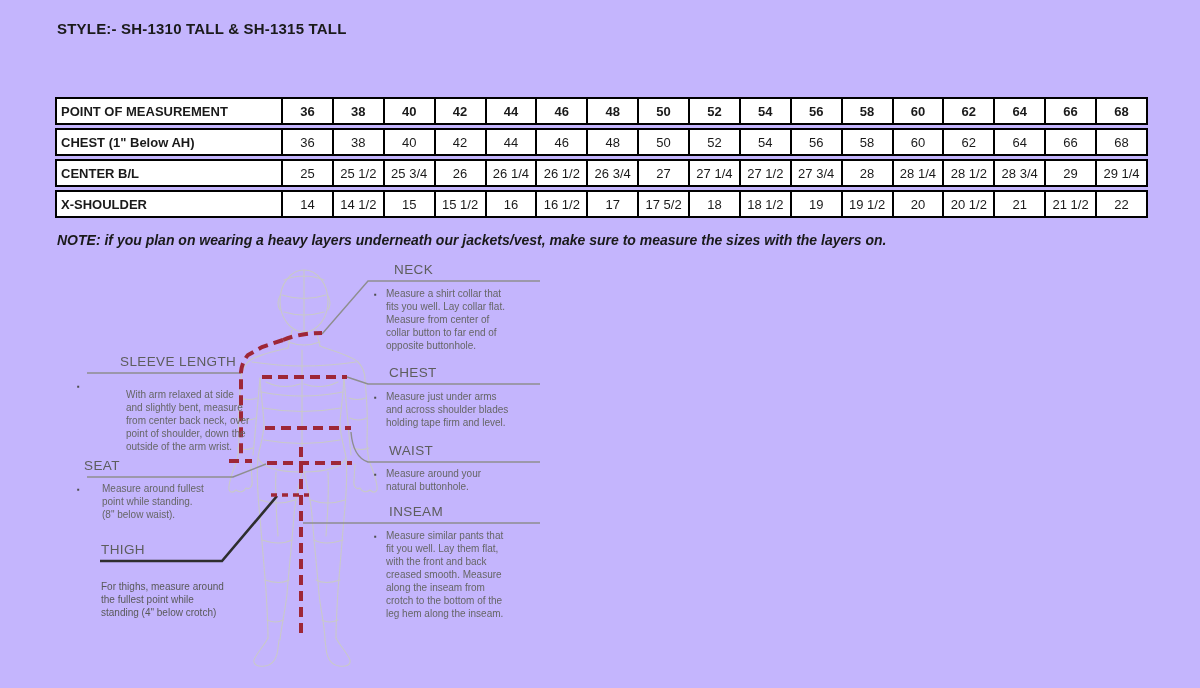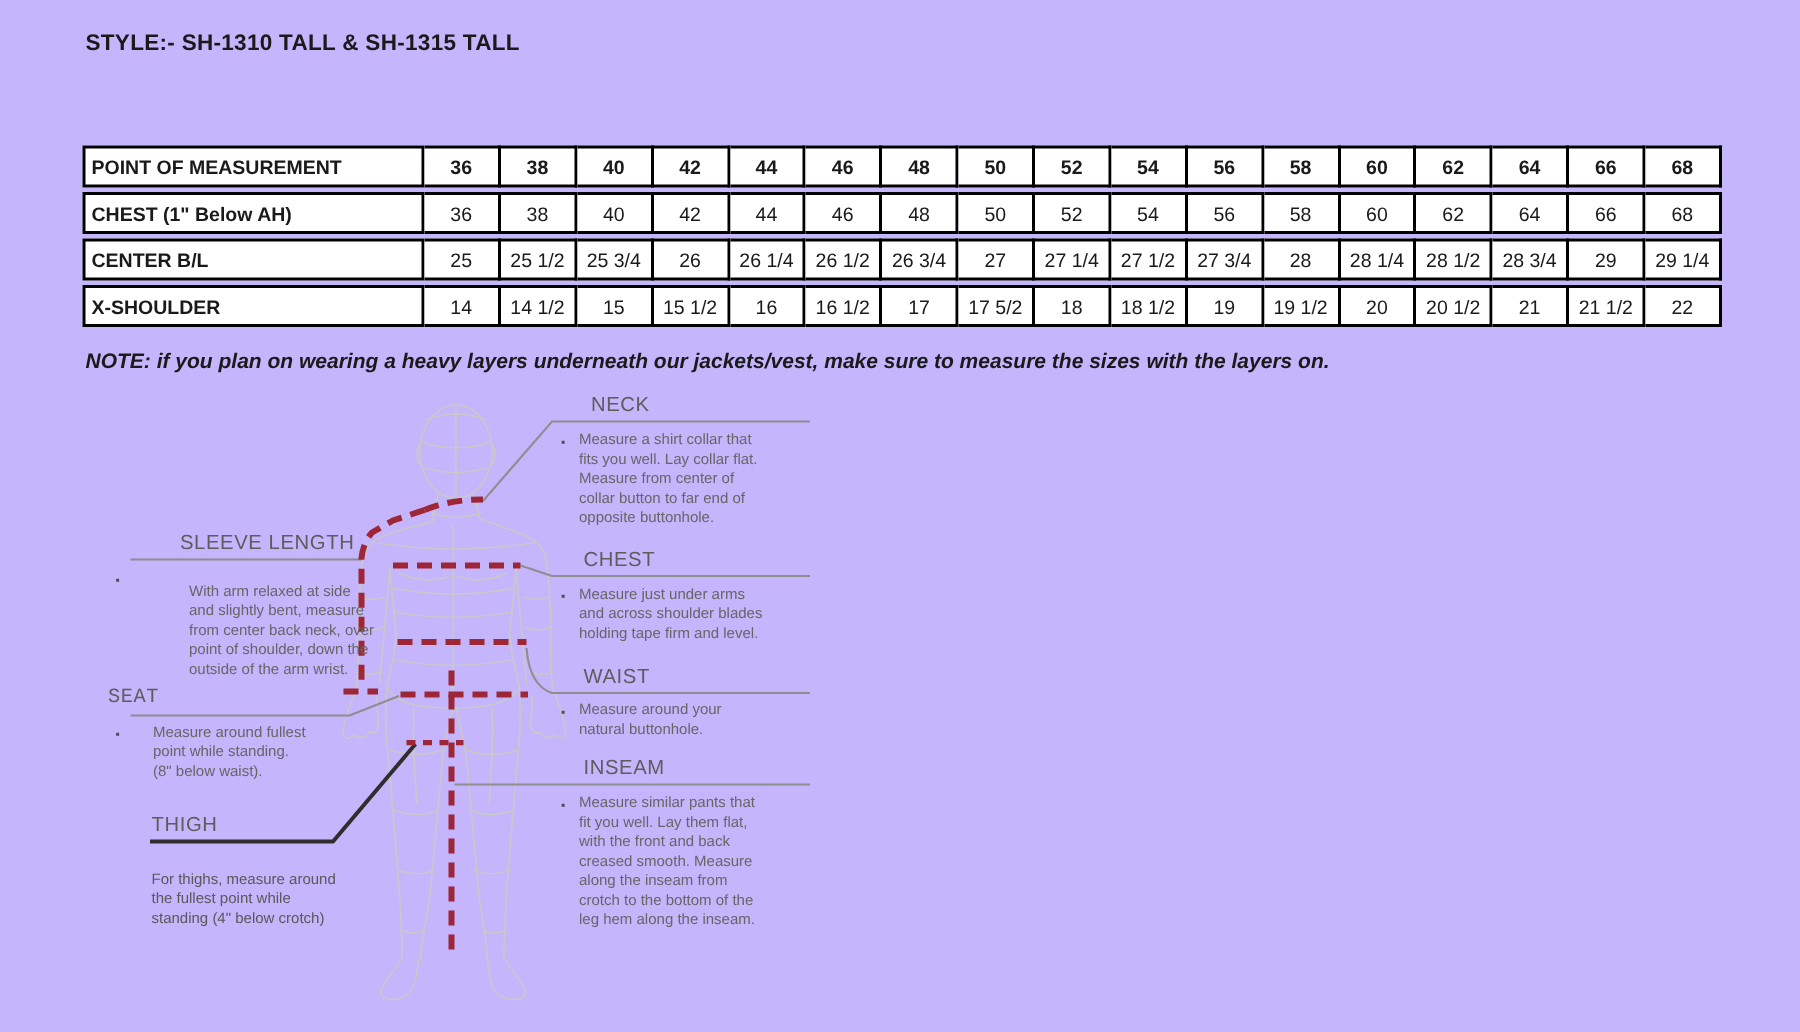--- a/index.html
+++ b/index.html
@@ -40,21 +40,21 @@
   #waist-bullet{left:374px;top:470px;}
 
   #inseam-title{left:389px;top:504px;}
   #inseam-desc{left:386px;top:529px;width:162px;}
   #inseam-bullet{left:374px;top:532px;}
 
   #sleeve-title{left:88px;top:354px;margin-left:32px;}
   #sleeve-desc{left:90px;top:388px;width:152px;margin-left:36px;}
   #sleeve-bullet{left:77px;top:382px;}
 
-  #seat-title{left:72px;top:458px;font-family:Liberation Mono, monospace;}
+  #seat-title{left:84px;top:458px;}
   #seat-desc{left:90px;top:482px;width:150px;margin-left:12px;}
   #seat-bullet{left:77px;top:485px;}
 
   #thigh-title{left:101px;top:542px;}
   #thigh-desc{left:101px;top:568px;width:155px;color:#595959;margin-top:12px;}
 
   #diagram-svg{position:absolute;left:0;top:250px;}
 </style>
 </head>
 <body>

